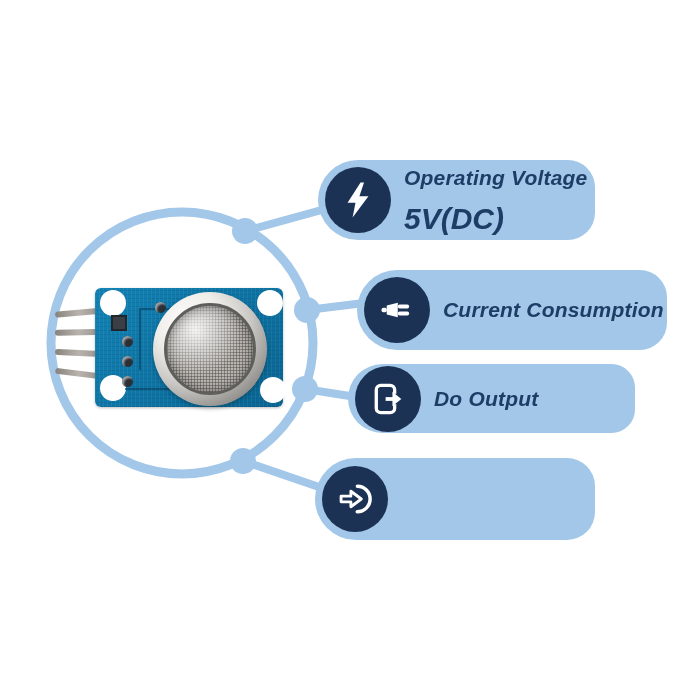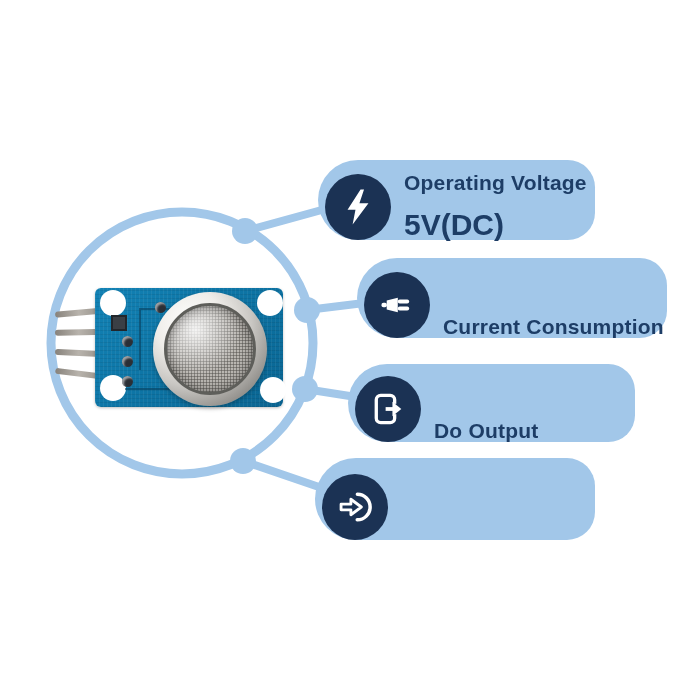--- a/index.html
+++ b/index.html
@@ -41,39 +41,40 @@
     background-image:
       radial-gradient(circle at 33% 28%, rgba(255,255,255,.85), rgba(255,255,255,0) 55%),
       repeating-linear-gradient(0deg, rgba(80,78,74,.5) 0 1px, transparent 1px 3px),
       repeating-linear-gradient(90deg, rgba(80,78,74,.5) 0 1px, transparent 1px 3px);
     border:3px solid #5e5e5a;
     box-shadow:inset 0 0 12px rgba(0,0,0,.4);
   }
 
   
   .pill{
-    position:absolute;display:flex;align-items:flex-end;
+    position:absolute;display:flex;align-items:center;
     background:var(--accent-light);
     border-radius:41px 28px 28px 41px;
+    font-style:italic;
   }
   .icon-circle{
     flex:none;width:66px;height:66px;margin-left:7px;border-radius:50%;
     background:var(--accent-dark);
     display:flex;align-items:center;justify-content:center;
   }
   .icon-circle svg{width:38px;height:38px;display:block;}
   .ic-f{fill:var(--icon-fg);}
   .ic-s{stroke:var(--icon-fg);fill:none;}
   .txt{margin-left:13px;color:var(--text-dark);}
   .title{font-size:21px;font-weight:700;line-height:1.1;letter-spacing:.2px;}
   .value{font-size:30px;font-weight:700;line-height:1.05;margin-top:14px;}
 
   #pill-1{left:318px;top:160px;width:277px;height:80px;}
-  #pill-2{left:357px;top:258px;width:310px;height:80px;}
-  #pill-3{left:348px;top:364px;width:287px;height:78px;}
+  #pill-2{left:357px;top:270px;width:310px;height:80px;}
+  #pill-3{left:348px;top:364px;width:287px;height:69px;}
   #pill-4{left:315px;top:458px;width:280px;height:82px;}
 </style>
 </head>
 <body>
 
 <div id="canvas">
 
   <svg id="wire-layer" viewBox="0 0 700 700">
     <circle class="ring" cx="182" cy="343" r="131"></circle>
     <line class="conn" x1="245" y1="231" x2="358" y2="200"></line>

